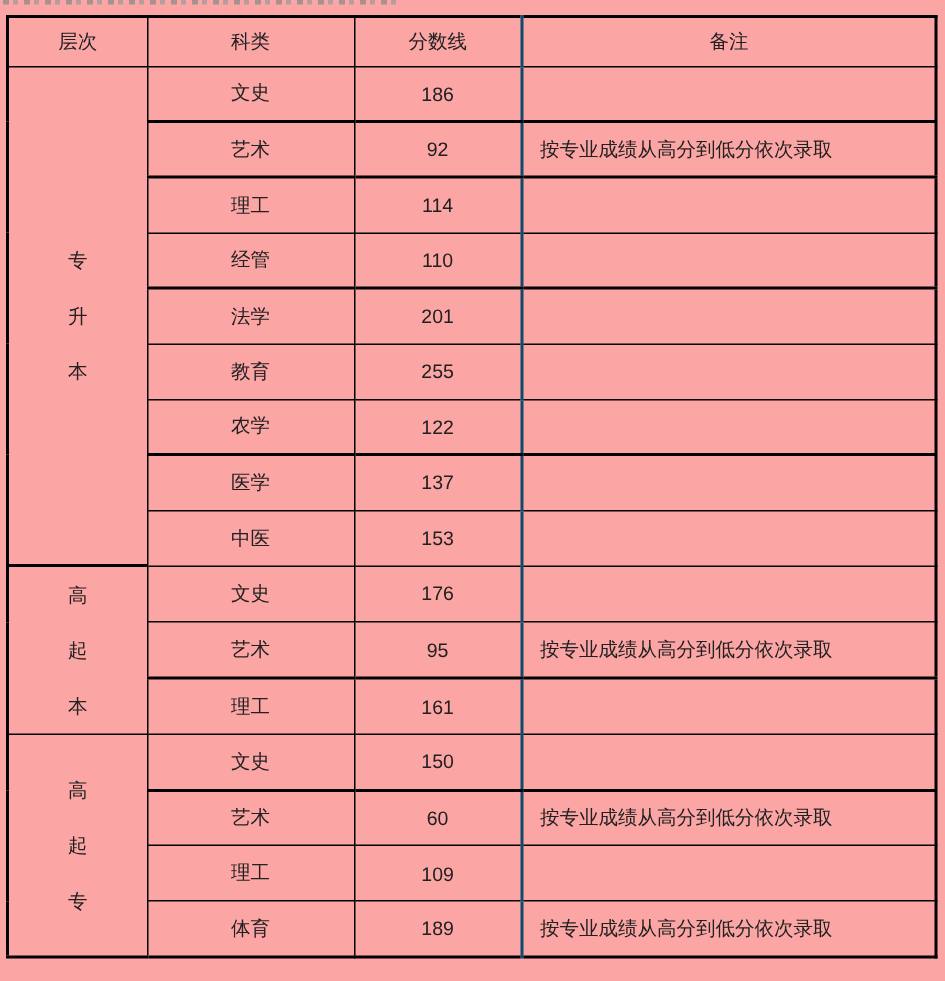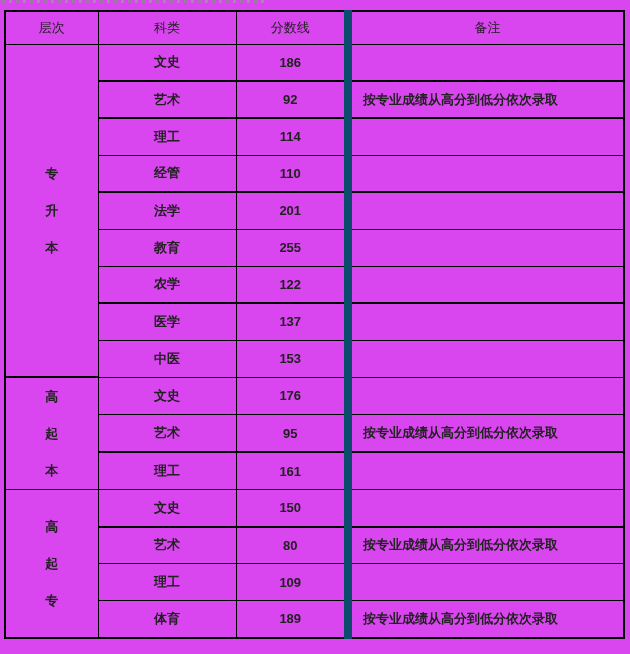--- a/index.html
+++ b/index.html
@@ -5,21 +5,21 @@
   * { margin: 0; padding: 0; box-sizing: border-box; }
   html, body { background: #ffffff; }
   body {
     width: 630px; height: 654px;
     font-family: "Liberation Sans", "DejaVu Sans", sans-serif;
     color: #212121;
   }
   .canvas {
     position: relative;
     width: 630px; height: 654px;
-    background: #d946ef;
+    background: #fca5a5;
     overflow: hidden;
   }
   
   .crop-strip {
     position: absolute;
     left: 2px; top: 0;
     width: 262px; height: 3px;
     background: repeating-linear-gradient(90deg,
       #8a8a8a 0 4px, transparent 4px 7px,
       #9b9b9b 7px 10px, transparent 10px 14px);
@@ -36,24 +36,24 @@
   .score-table th, .score-table td {
     border: 1px solid #000000;
     font-size: 13px;
     font-weight: normal;
     color: #212121;
     text-align: center;
     vertical-align: middle;
     overflow: hidden;
   }
   .score-table th { height: 33px; }
-  .score-table td { height: 37px; font-weight: bold; }
+  .score-table td { height: 37px; }
   
   .score-table th.remark-col, .score-table td.remark-cell {
-    border-left: 8px solid #0c4a6e;
+    border-left: 2px solid #0c4a6e;
   }
   .score-table td.remark-cell {
     text-align: left;
     padding-left: 11px;
     margin-left: 36px;
   }
   
   .score-table tr.thick td { border-bottom: 2px solid #000000; }
   .score-table td.level-cell {
     vertical-align: middle;
@@ -158,21 +158,21 @@
             <div>高</div>
             <div>起</div>
             <div>专</div>
           </td>
           <td class="subject-cell">文史</td>
           <td class="score-cell">150</td>
           <td class="remark-cell"></td>
         </tr>
         <tr>
           <td class="subject-cell">艺术</td>
-          <td class="score-cell">80</td>
+          <td class="score-cell">60</td>
           <td class="remark-cell">按专业成绩从高分到低分依次录取</td>
         </tr>
         <tr>
           <td class="subject-cell">理工</td>
           <td class="score-cell">109</td>
           <td class="remark-cell"></td>
         </tr>
         <tr>
           <td class="subject-cell">体育</td>
           <td class="score-cell">189</td>

